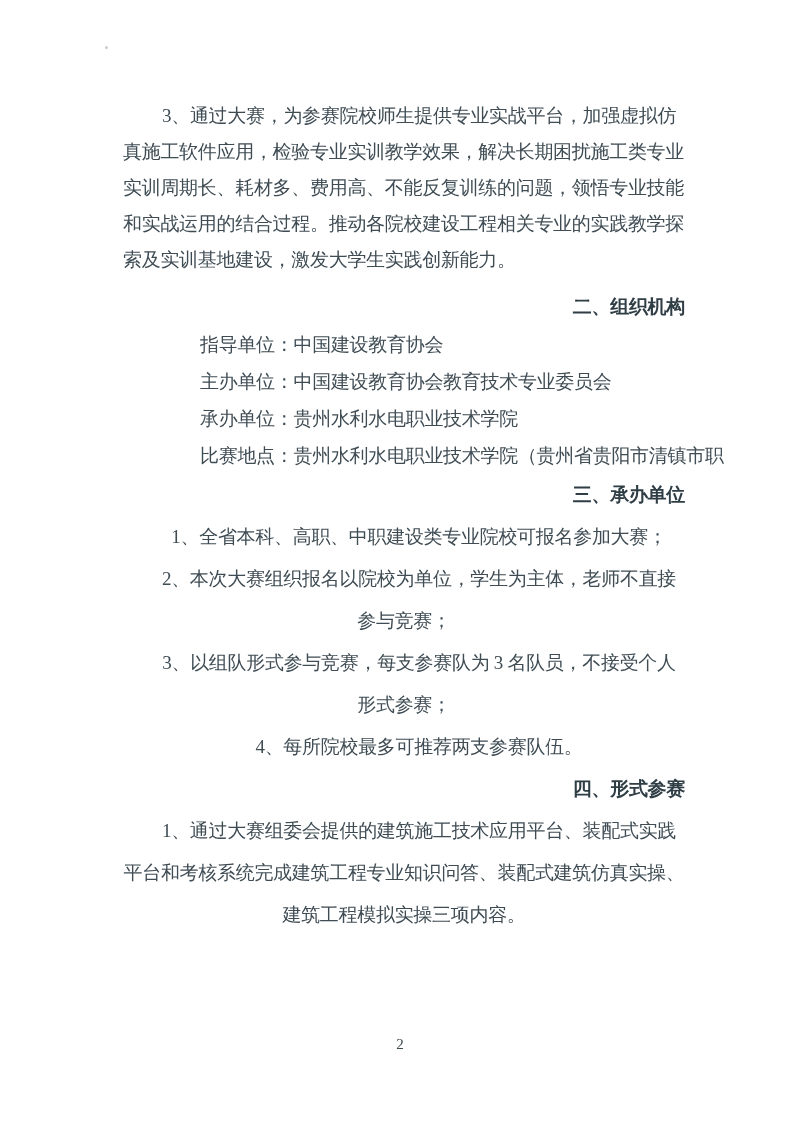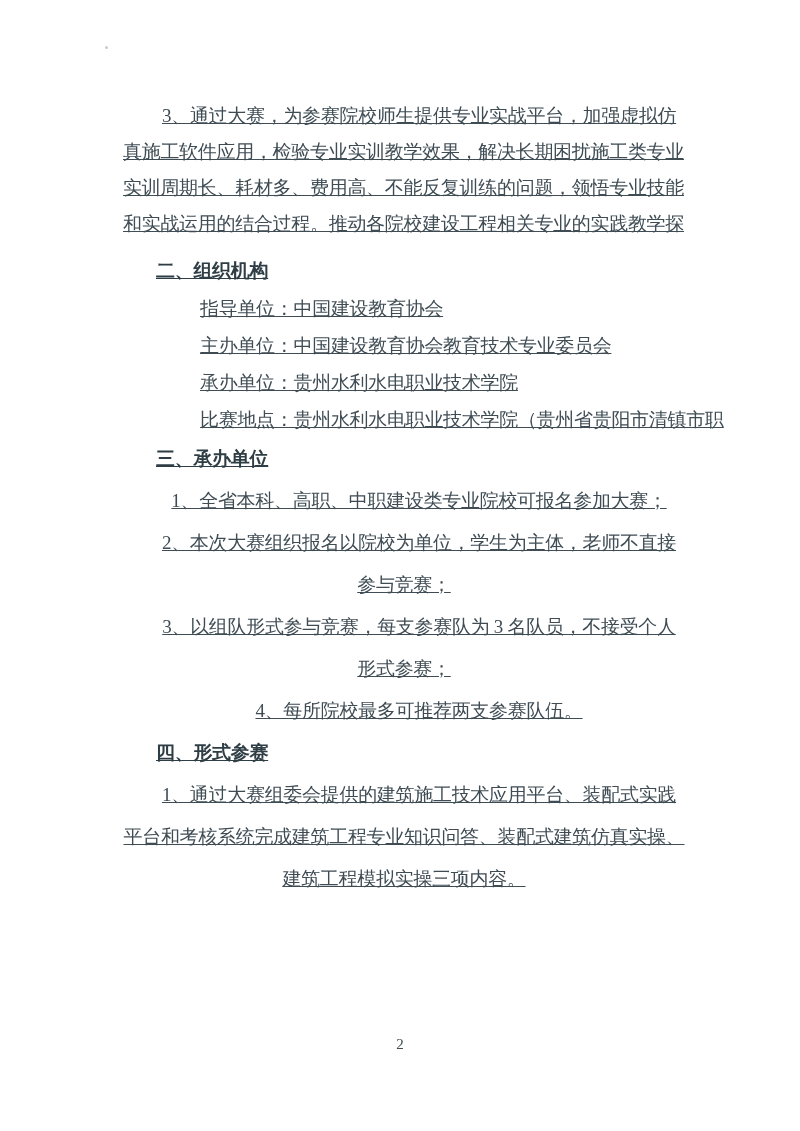--- a/index.html
+++ b/index.html
@@ -15,25 +15,26 @@
     overflow: hidden;
   }
   .doc {
     position: absolute;
     left: 123px; top: 98px;
     width: 562px;
     font-size: 19px;
     letter-spacing: -0.3px;
     color: #3f4c54;
   }
-  .line { white-space: nowrap; text-decoration: underline; }
+  .line { white-space: nowrap; }
   .intro .line { line-height: 36px; }
   .heading {
     font-weight: bold;
     color: #2f3d45;
+    text-align: right;
   }
   .heading-org { line-height: 38px; margin-top: 10px; }
   .org .line { line-height: 37px; margin-left: 44px; }
   .heading-lg { line-height: 42px; }
   .req .line, .events .line { line-height: 42px; text-align: center; }
   .ind-a { text-indent: 39px; }
   .ind-b { text-indent: 33px; }
   .ind-c { text-indent: 30px; }
   .pagenum {
     position: absolute;
@@ -59,20 +60,21 @@
 
   <div class="speck"></div>
 
   <div class="doc">
 
     <div class="intro">
       <div class="line ind-a">3、通过大赛，为参赛院校师生提供专业实战平台，加强虚拟仿</div>
       <div class="line">真施工软件应用，检验专业实训教学效果，解决长期困扰施工类专业</div>
       <div class="line">实训周期长、耗材多、费用高、不能反复训练的问题，领悟专业技能</div>
       <div class="line">和实战运用的结合过程。推动各院校建设工程相关专业的实践教学探</div>
+      <div class="line">索及实训基地建设，激发大学生实践创新能力。</div>
     </div>
 
     <div class="line heading heading-org ind-b">二、组织机构</div>
 
     <div class="org">
       <div class="line ind-b">指导单位：中国建设教育协会</div>
       <div class="line ind-b">主办单位：中国建设教育协会教育技术专业委员会</div>
       <div class="line ind-b">承办单位：贵州水利水电职业技术学院</div>
       <div class="line ind-b">比赛地点：贵州水利水电职业技术学院（贵州省贵阳市清镇市职</div>
     </div>

